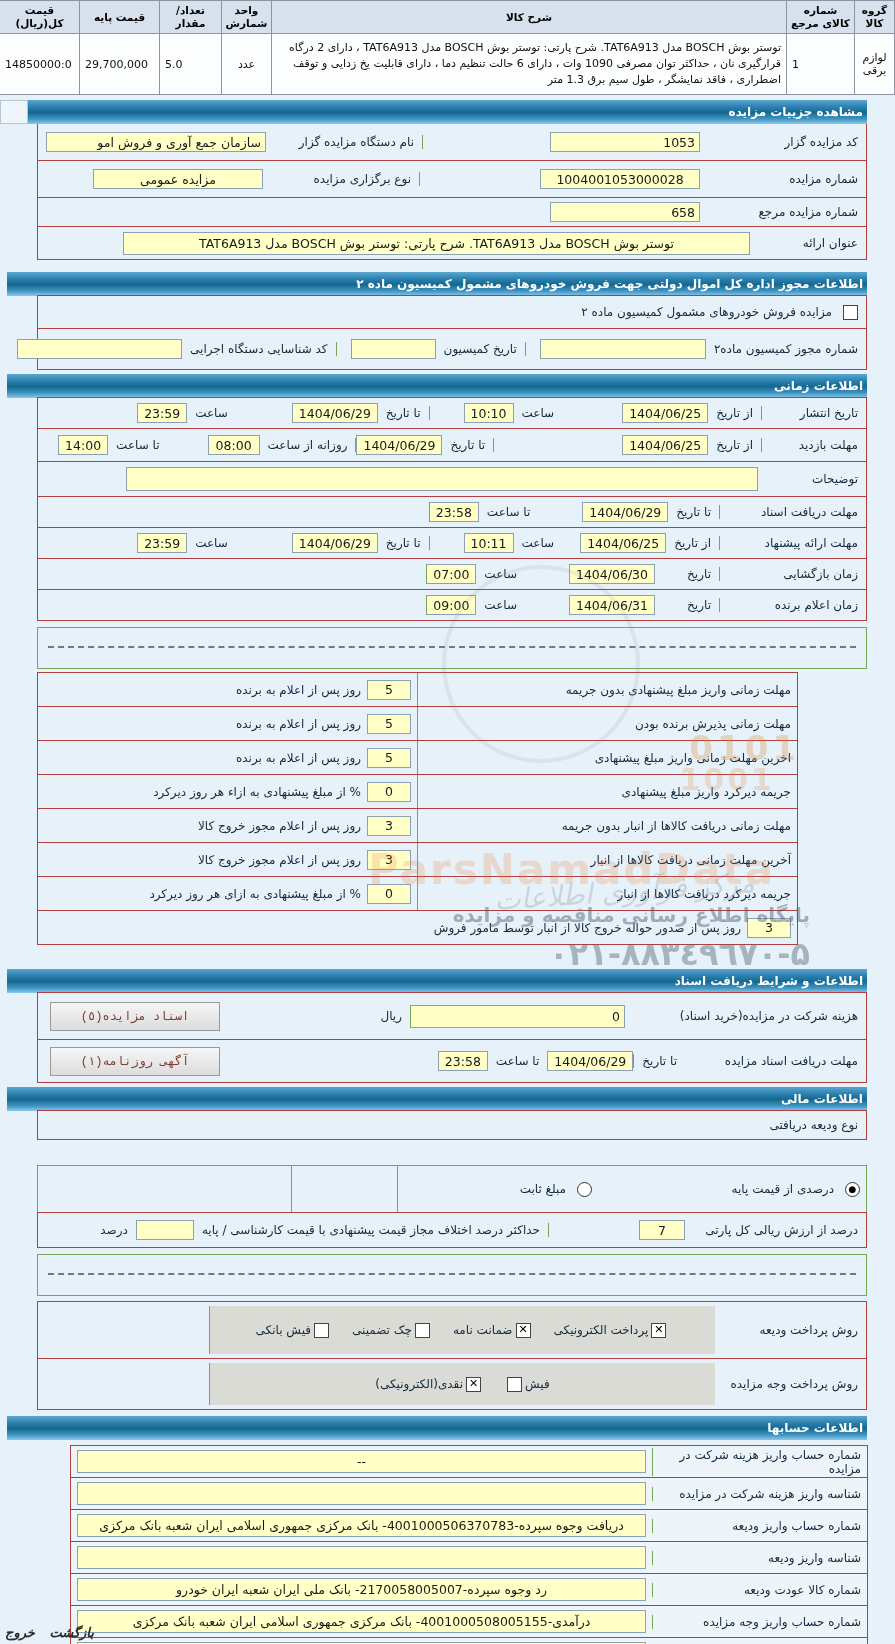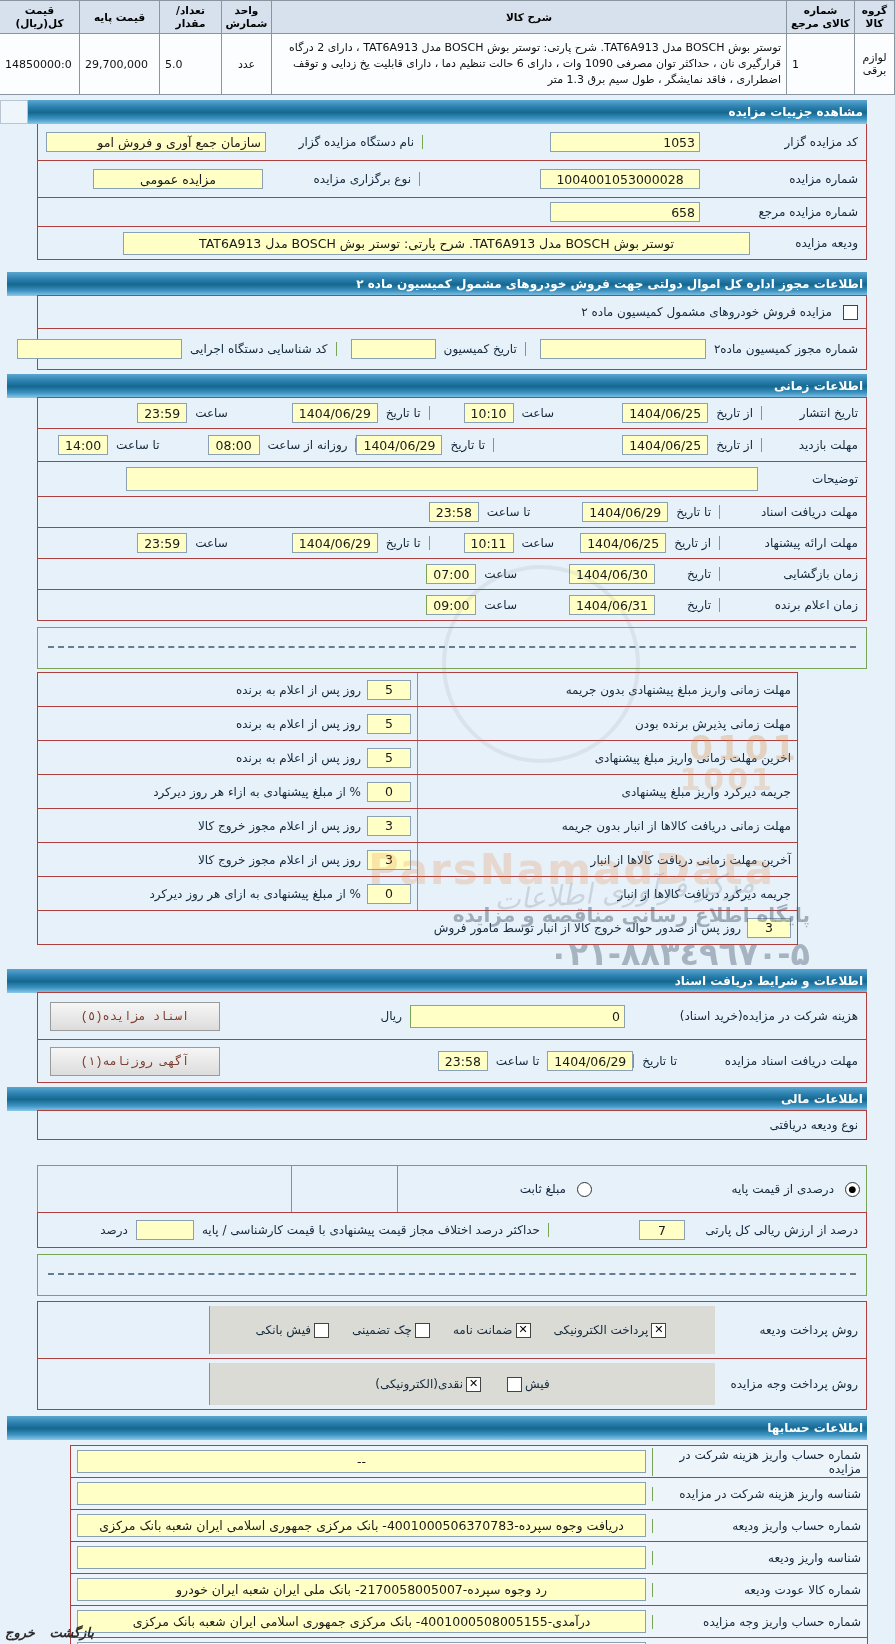--- a/index.html
+++ b/index.html
@@ -127,21 +127,21 @@
       <span class="spacer"></span>
       <span class="lbl gdr" style="width:140px">نوع برگزاری مزایده</span>
       <input class="inp ctr" style="width: 170px; margin-left: 55px;" value="مزایده عمومی">
     </div>
     <div class="frow" style="height:28px">
       <span class="lbl" style="width:150px">شماره مزایده مرجع</span>
       <input class="inp rt" style="width: 150px;" value="658">
       <span class="spacer"></span>
     </div>
     <div class="frow" style="height:32px">
-      <span class="lbl" style="width:100px">ودیعه مزایده</span>
+      <span class="lbl" style="width:100px">عنوان ارائه</span>
       <input class="inp ctr" style="flex: 1 1 0%; margin-left: 85px; height: 23px;" value="توستر بوش BOSCH مدل TAT6A913. شرح پارتی: توستر بوش BOSCH مدل TAT6A913">
     </div>
   </div>
 
   <div class="bar" style="margin-top:12px">اطلاعات مجوز اداره کل اموال دولتی جهت فروش خودروهای مشمول کمیسیون ماده ۲</div>
   <div class="sect">
     <div class="frow" style="height:32px">
       <span class="cb" style="margin-right:8px"></span>
       <span class="lbl">مزایده فروش خودروهای مشمول کمیسیون ماده ۲</span>
     </div>

